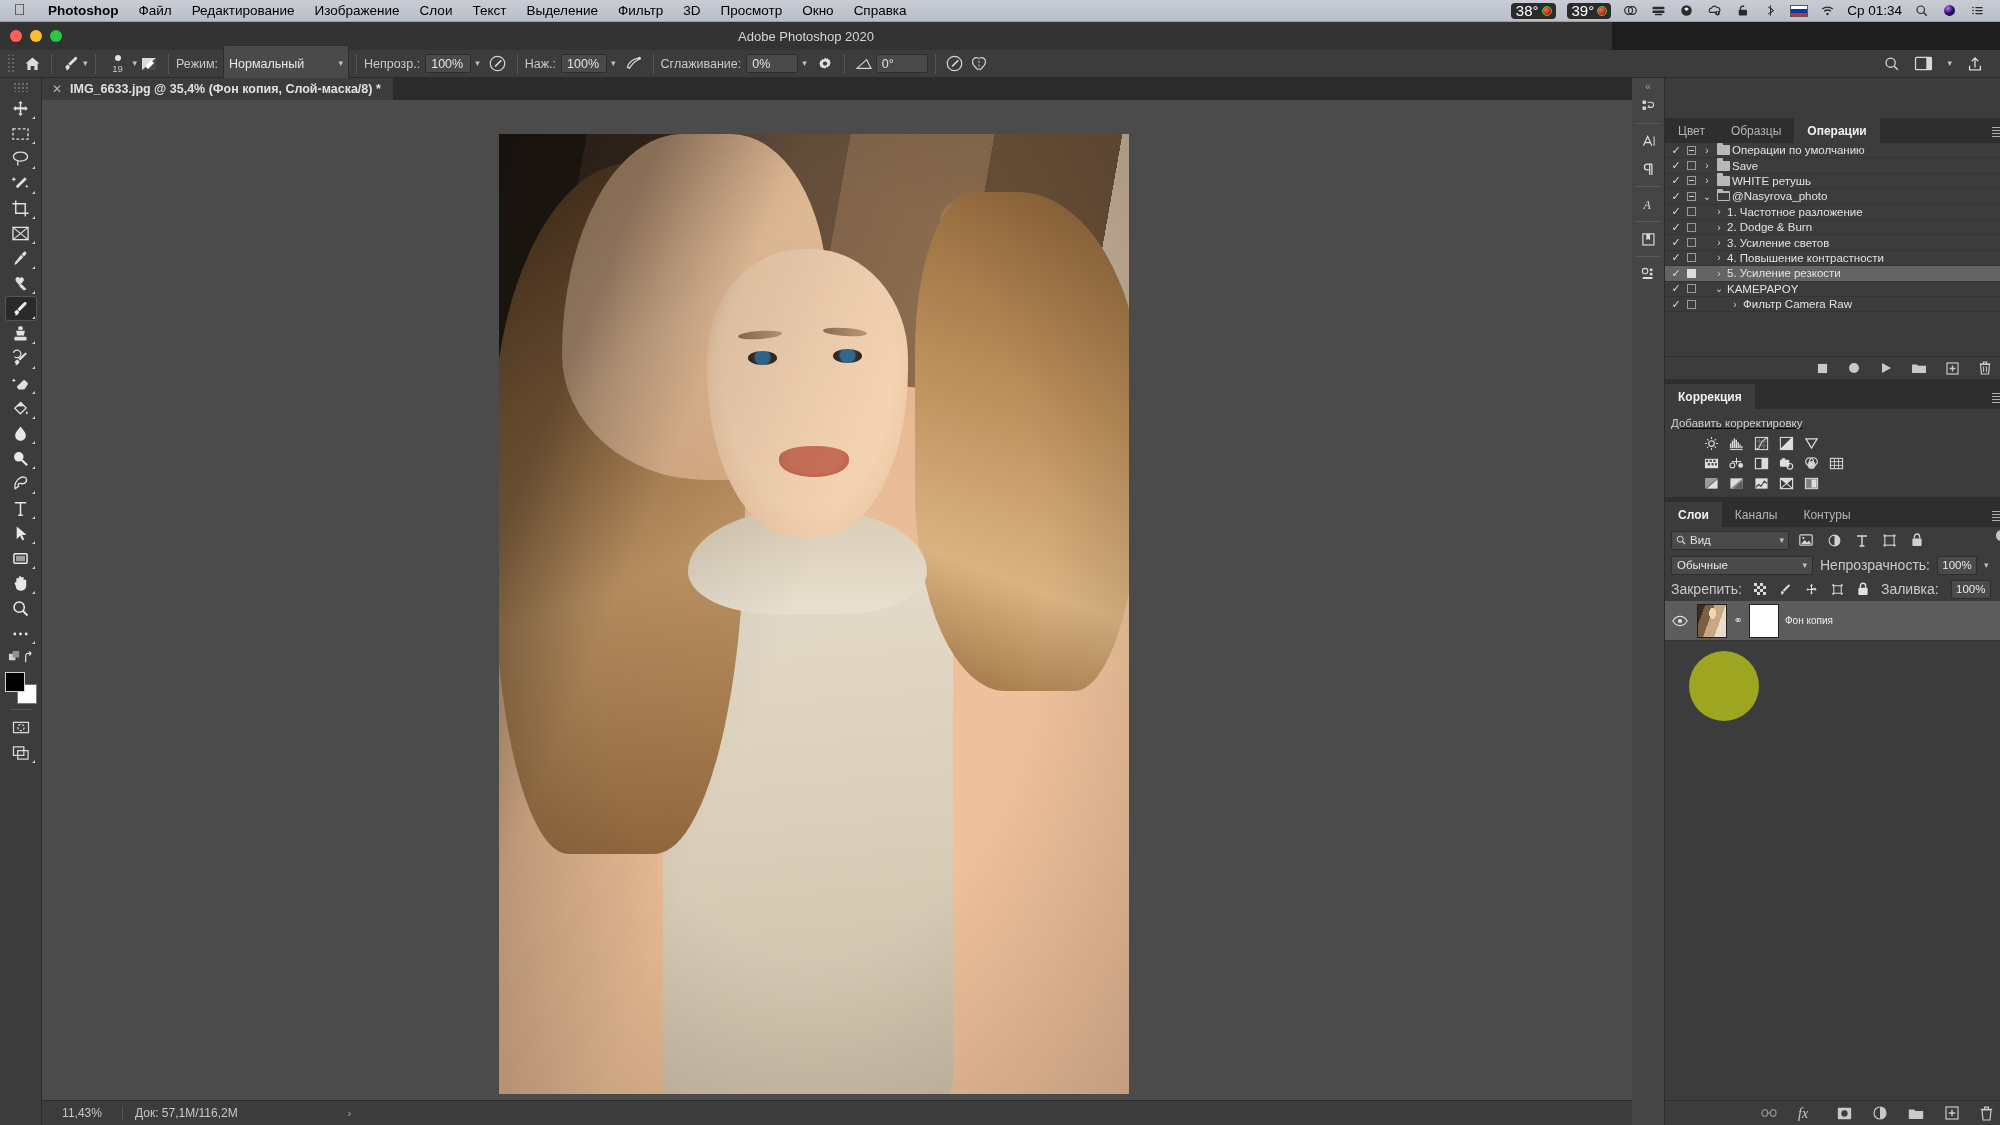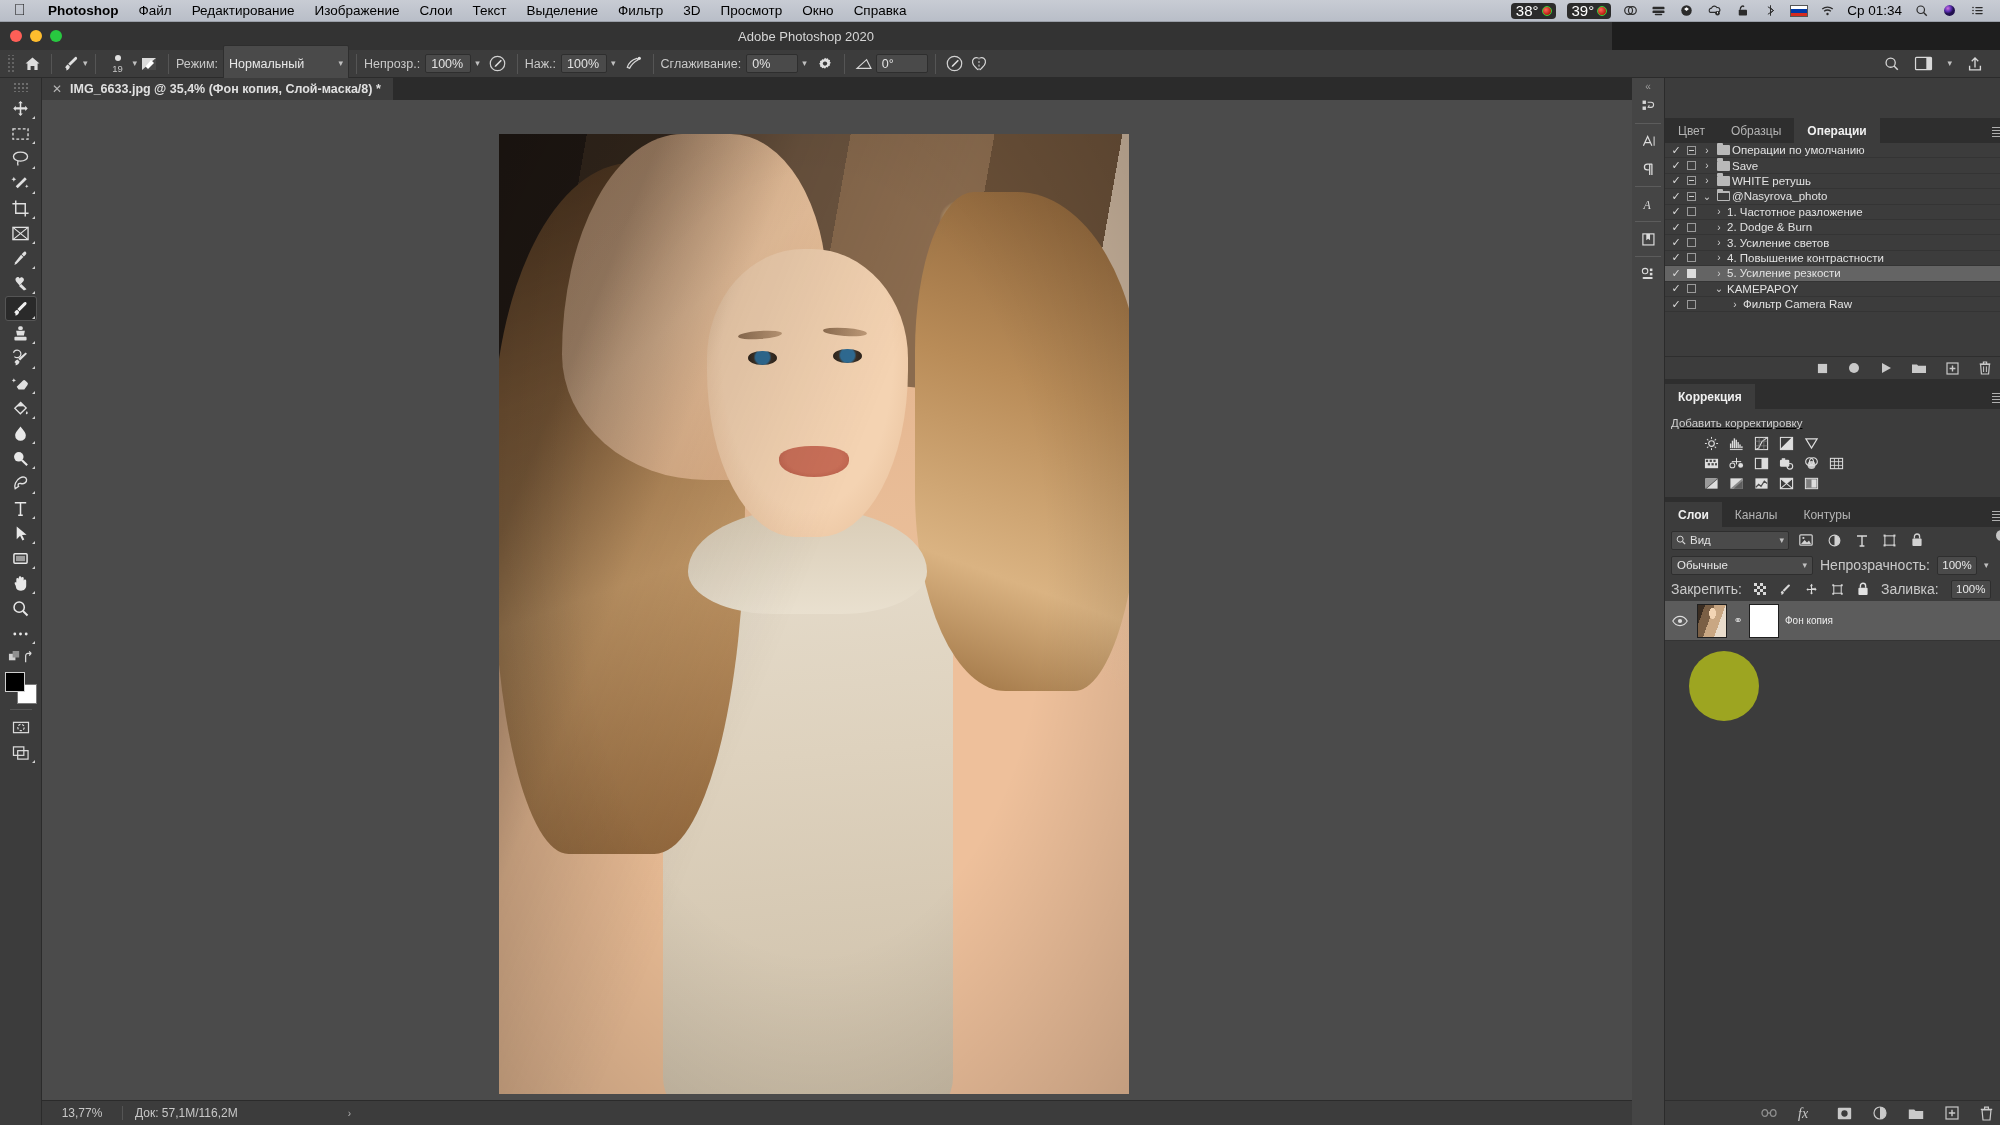--- a/index.html
+++ b/index.html
@@ -860,21 +860,21 @@
       <div class="ph-brow-r"></div>
       <div class="ph-eye-l"></div>
       <div class="ph-eye-r"></div>
       <div class="ph-lips"></div>
       <div class="ph-shadow"></div>
       <div class="ph-vig"></div>
     </div>
   </div>
 
   <div class="statusbar">
-    <span class="st-zoom">13,77%</span>
+    <span class="st-zoom">11,43%</span>
     <span class="st-sep"></span>
     <span class="st-doc">
       <span>Док: 57,1M/116,2M</span>
       <span class="st-arrow">›</span>
     </span>
   </div>
 
   <div class="right-dock">
 
     <div class="icon-rail">

